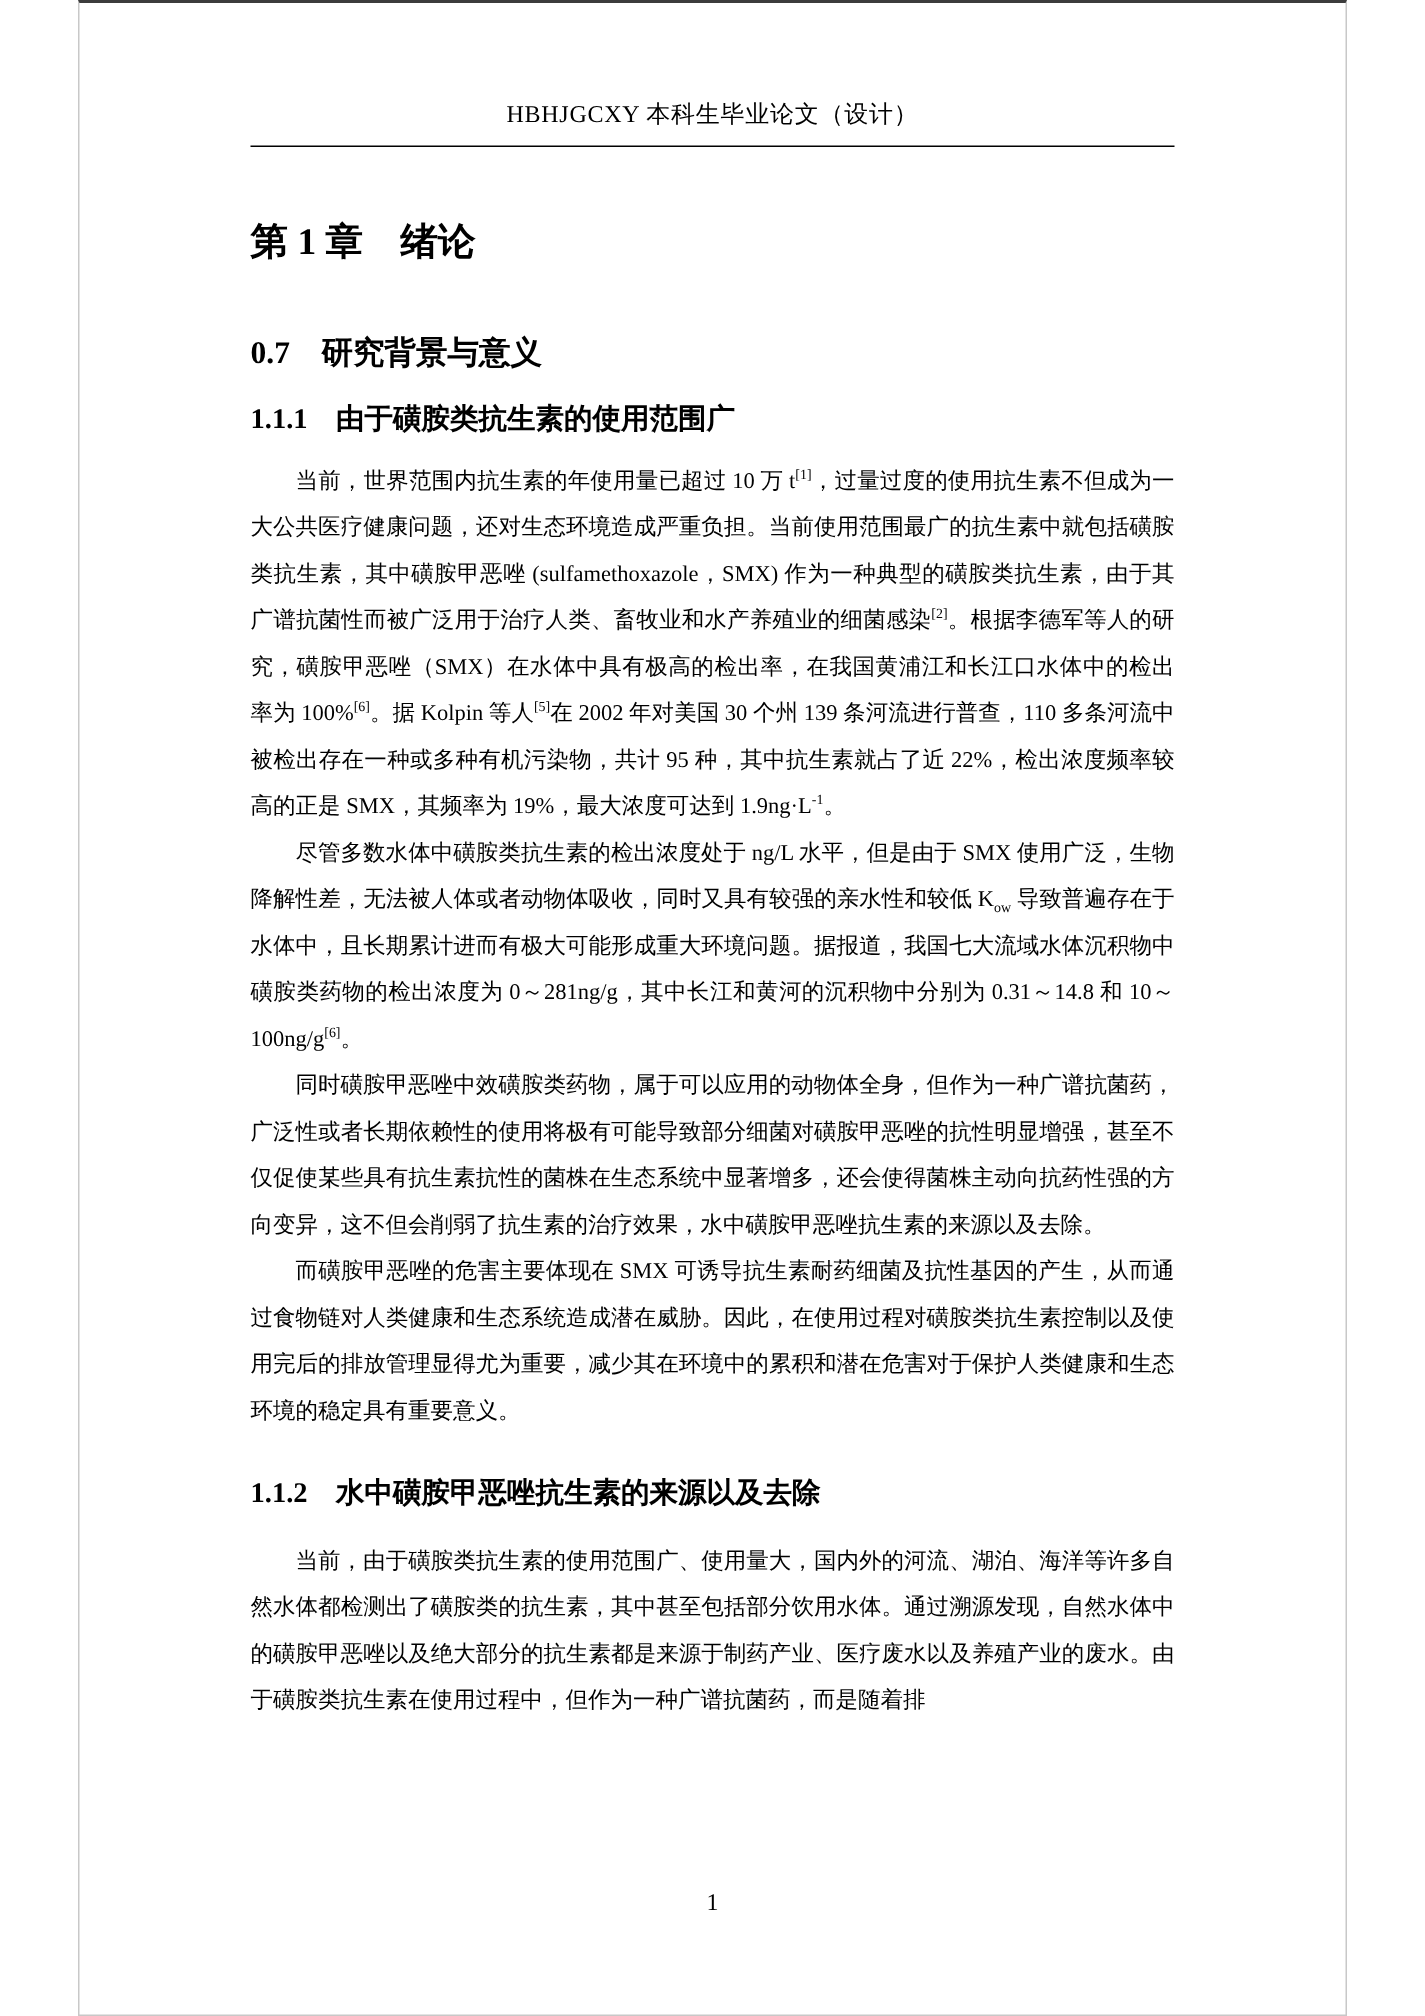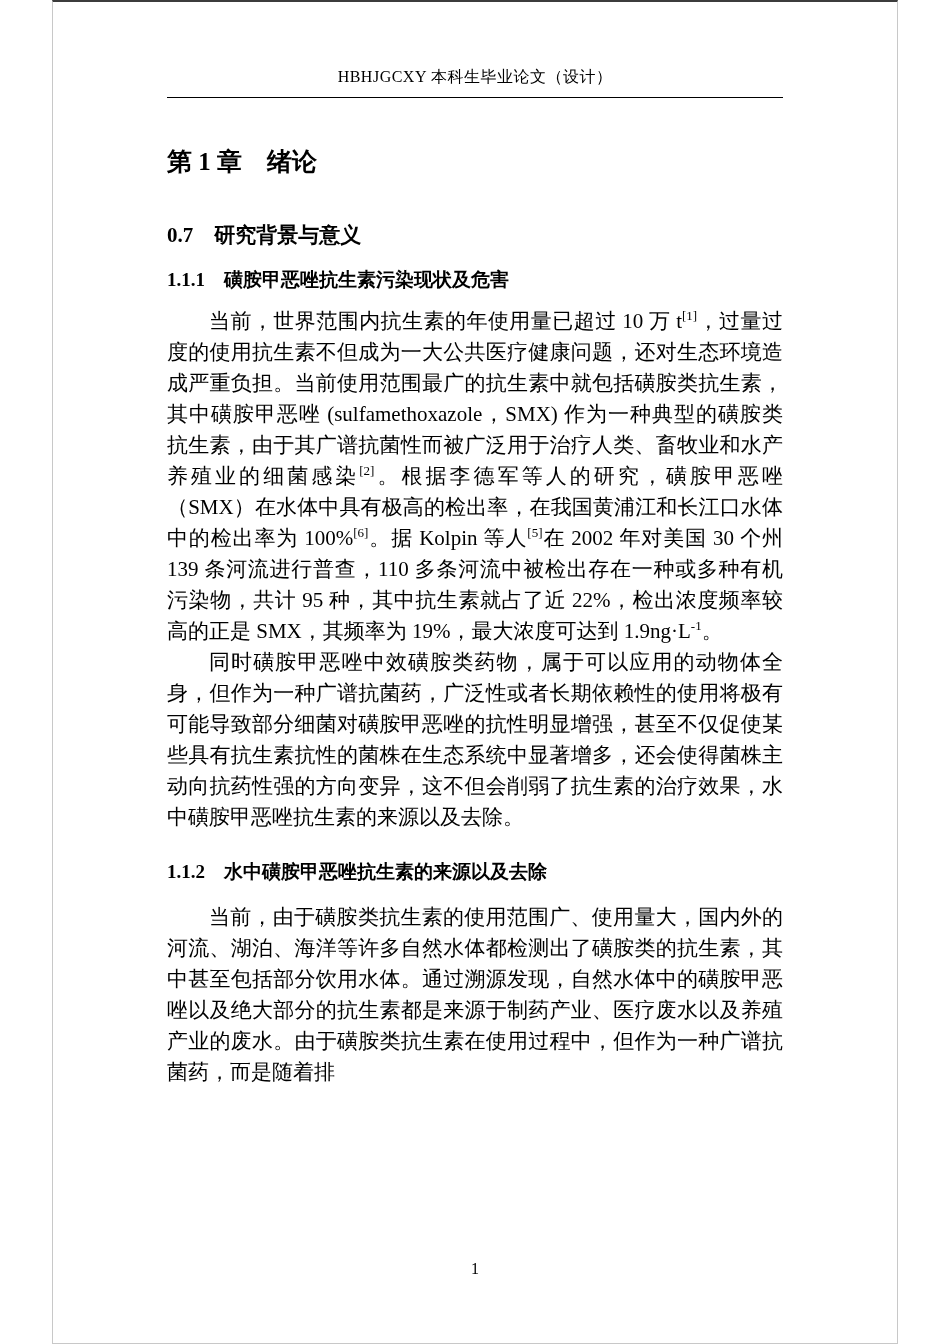--- a/index.html
+++ b/index.html
@@ -47,21 +47,21 @@
     font-size: 19px;
     line-height: 25px;
     font-weight: bold;
   }
   .subsection-heading.second {
     margin-top: 26px;
     margin-bottom: 18px;
   }
   .body-para {
     margin: 0;
-    font-size: 21px;
+    font-size: 15px;
     line-height: 31px;
     text-align: justify;
     text-indent: 2em;
   }
   .body-para sup {
     font-size: 0.62em;
     line-height: 0;
   }
   .body-para sub {
     font-size: 0.62em;
@@ -85,27 +85,29 @@
   <header class="page-header">
     <span>HBHJGCXY 本科生毕业论文（设计）</span>
   </header>
 
   <main>
 
     <h1 class="chapter-title">第 1 章　绪论</h1>
 
     <h2 class="section-heading">0.7　研究背景与意义</h2>
 
-    <h3 class="subsection-heading">1.1.1　磺胺甲恶唑抗生素污染现状及危害</h3>
+    <h3 class="subsection-heading">1.1.1　由于磺胺类抗生素的使用范围广</h3>
 
     <p class="body-para">当前，世界范围内抗生素的年使用量已超过 10 万 t<sup>[1]</sup>，过量过度的使用抗生素不但成为一大公共医疗健康问题，还对生态环境造成严重负担。当前使用范围最广的抗生素中就包括磺胺类抗生素，其中磺胺甲恶唑 (sulfamethoxazole，SMX) 作为一种典型的磺胺类抗生素，由于其广谱抗菌性而被广泛用于治疗人类、畜牧业和水产养殖业的细菌感染<sup>[2]</sup>。根据李德军等人的研究，磺胺甲恶唑（SMX）在水体中具有极高的检出率，在我国黄浦江和长江口水体中的检出率为 100%<sup>[6]</sup>。据 Kolpin 等人<sup>[5]</sup>在 2002 年对美国 30 个州 139 条河流进行普查，110 多条河流中被检出存在一种或多种有机污染物，共计 95 种，其中抗生素就占了近 22%，检出浓度频率较高的正是 SMX，其频率为 19%，最大浓度可达到 1.9ng·L<sup>-1</sup>。</p>
 
+    <p class="body-para">尽管多数水体中磺胺类抗生素的检出浓度处于 ng/L 水平，但是由于 SMX 使用广泛，生物降解性差，无法被人体或者动物体吸收，同时又具有较强的亲水性和较低 K<sub>ow</sub> 导致普遍存在于水体中，且长期累计进而有极大可能形成重大环境问题。据报道，我国七大流域水体沉积物中磺胺类药物的检出浓度为 0～281ng/g，其中长江和黄河的沉积物中分别为 0.31～14.8 和 10～100ng/g<sup>[6]</sup>。</p>
 
     <p class="body-para">同时磺胺甲恶唑中效磺胺类药物，属于可以应用的动物体全身，但作为一种广谱抗菌药，广泛性或者长期依赖性的使用将极有可能导致部分细菌对磺胺甲恶唑的抗性明显增强，甚至不仅促使某些具有抗生素抗性的菌株在生态系统中显著增多，还会使得菌株主动向抗药性强的方向变异，这不但会削弱了抗生素的治疗效果，水中磺胺甲恶唑抗生素的来源以及去除。</p>
 
+    <p class="body-para">而磺胺甲恶唑的危害主要体现在 SMX 可诱导抗生素耐药细菌及抗性基因的产生，从而通过食物链对人类健康和生态系统造成潜在威胁。因此，在使用过程对磺胺类抗生素控制以及使用完后的排放管理显得尤为重要，减少其在环境中的累积和潜在危害对于保护人类健康和生态环境的稳定具有重要意义。</p>
 
     <h3 class="subsection-heading second">1.1.2　水中磺胺甲恶唑抗生素的来源以及去除</h3>
 
     <p class="body-para">当前，由于磺胺类抗生素的使用范围广、使用量大，国内外的河流、湖泊、海洋等许多自然水体都检测出了磺胺类的抗生素，其中甚至包括部分饮用水体。通过溯源发现，自然水体中的磺胺甲恶唑以及绝大部分的抗生素都是来源于制药产业、医疗废水以及养殖产业的废水。由于磺胺类抗生素在使用过程中，但作为一种广谱抗菌药，而是随着排</p>
 
   </main>
 
   <footer class="page-footer">
     <span>1</span>
   </footer>

